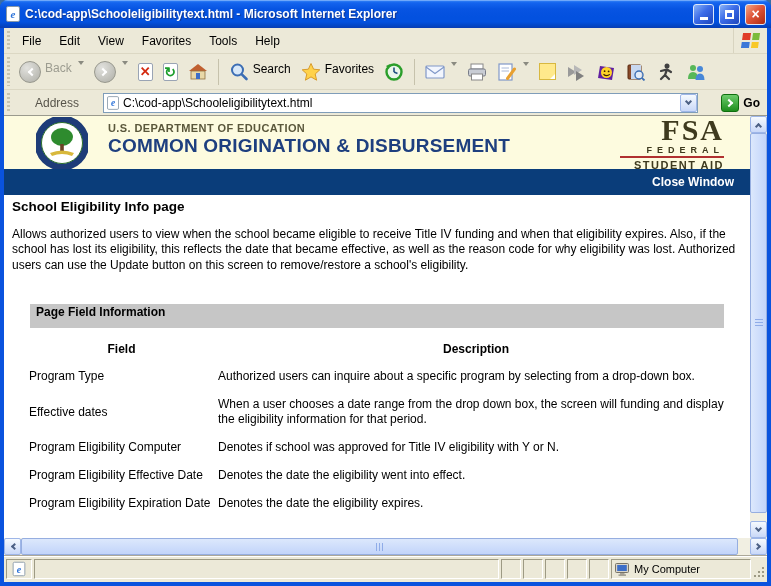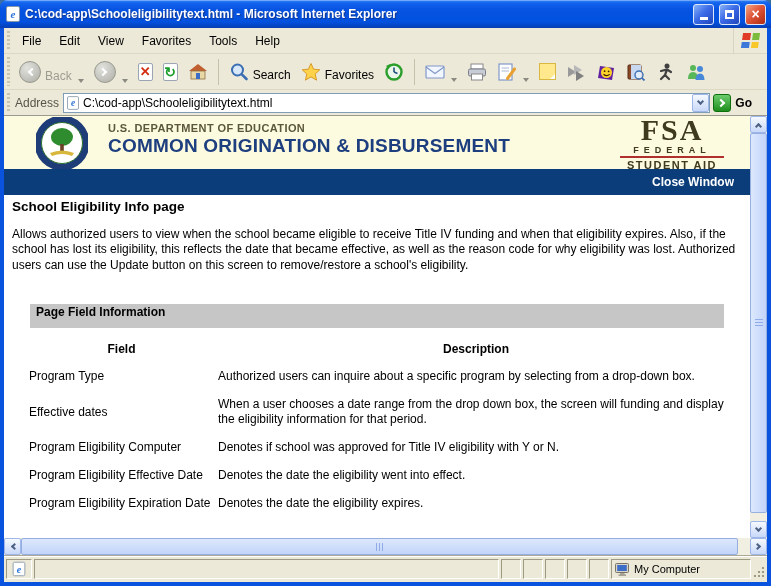--- a/index.html
+++ b/index.html
@@ -37,21 +37,21 @@
   .menu-item { padding:4px 9px; font-size:12px; color:#000; cursor:default; }
   .winflag-box { margin-left:auto; width:34px; align-self:stretch; display:flex; align-items:center;
     justify-content:center; border-left:1px solid #D8D4C0; }
   .winflag { width:17px; height:15px; display:grid; grid-template-columns:1fr 1fr; gap:2px;
     transform:skewX(-8deg); }
   .winflag i { display:block; }
   .winflag i:nth-child(1){background:#E03C28;} .winflag i:nth-child(2){background:#7CBB3C;}
   .winflag i:nth-child(3){background:#3C78D8;} .winflag i:nth-child(4){background:#F8C828;}
 
   .toolbar { height:36px; border-bottom:1px solid #DCD8C4; gap:2px; padding-right:4px; }
-  .tbtn { display:flex; align-items:flex-end; gap:4px; padding:2px 4px; border-radius:3px; }
+  .tbtn { display:flex; align-items:flex-start; gap:4px; padding:2px 4px; border-radius:3px; }
   .tsep { width:1px; height:26px; background:#C6C2AC; margin:0 4px; flex:none; }
   .circle-btn { width:22px; height:22px; border-radius:50%; flex:none;
     background:radial-gradient(circle at 35% 30%,#E2E2DE,#AEAEA6); border:1px solid #98988E;
     display:flex; align-items:center; justify-content:center; }
   .chev { display:inline-block; width:5px; height:5px; border-right:2px solid #4D6185; border-bottom:2px solid #4D6185; }
   .chev.white { border-color:#fff; width:6px; height:6px; }
   .chev.left { transform:rotate(135deg); margin-left:3px; }
   .chev.right { transform:rotate(-45deg); margin-right:3px; }
   .chev.down { transform:rotate(45deg); margin-top:-3px; }
   .chev.up { transform:rotate(-135deg); margin-top:3px; }
@@ -61,21 +61,21 @@
   .tlabel.disabled { color:#9C9C90; }
   .icon16 { width:20px; height:20px; flex:none; display:flex; align-items:center; justify-content:center; position:relative; }
   .mini-doc { width:15px; height:18px; background:#fff; border:1px solid #9AA4B4; border-radius:2px;
     display:flex; align-items:center; justify-content:center; font-weight:bold; }
   .stop-x { color:#D42A10; font-size:13px; font-weight:bold; line-height:1; }
   .refresh-g { color:#1C9E2C; font-size:14px; font-weight:bold; line-height:1; }
   .note-icon { width:17px; height:17px; background:#FFE98C; border:1px solid #D8B840; position:relative; }
   .note-icon::after { content:""; position:absolute; right:0; bottom:0; width:0; height:0;
     border-left:5px solid transparent; border-bottom:5px solid #fff; }
 
-  .addressbar { height:25px; gap:0; padding-right:12px; }
+  .addressbar { height:25px; gap:20px; padding-right:4px; }
   .addr-label { font-size:12px; color:#57544A; padding:0 4px 0 2px; }
   .addr-input-wrap { flex:1; height:20px; background:#fff; border:1px solid #7F9DB9;
     display:flex; align-items:center; gap:3px; padding-left:2px; }
   .addr-input-wrap .ie-doc { transform:scale(0.85); }
   .addr-input { flex:1; border:none; outline:none; font:12px "Liberation Sans",sans-serif; height:16px; }
   .addr-drop { width:17px; height:18px; flex:none; border:1px solid #9EB6E8; border-radius:2px;
     background:linear-gradient(180deg,#F6FAFE,#C9D8F8); display:flex; align-items:center; justify-content:center; }
   .go-btn { display:flex; align-items:center; gap:4px; padding:0 3px; }
   .go-icon { width:18px; height:18px; border-radius:3px; border:1px solid #0E6E0E;
     background:linear-gradient(180deg,#6CCC6C,#1E8E1E); display:flex; align-items:center; justify-content:center; }
@@ -83,21 +83,21 @@
 
   
   .viewport { flex:1; min-height:0; position:relative; background:#fff; border-top:1px solid #9A9A8E; overflow:hidden; }
   .pagecol { position:absolute; left:0; top:0; right:17px; bottom:0; overflow:hidden; }
 
   .page-header { height:53px; background:#FDFBDF; position:relative; }
   .seal { position:absolute; left:32px; top:1px; }
   .hdr-text { position:absolute; left:104px; top:6px; }
   .agency { font-size:11px; font-weight:bold; color:#5A573B; letter-spacing:0.4px; }
   .app-title { font-size:19px; font-weight:bold; color:#1E3F7F; letter-spacing:0.2px; margin-top:1px; }
-  .fsa { position:absolute; right:26px; top:0px; width:104px; text-align:center; }
+  .fsa { position:absolute; right:26px; top:0px; width:104px; text-align:right; }
   .fsa-acronym { font:bold 30px "Liberation Serif",serif; color:#3E3A1E; line-height:0.95; letter-spacing:2px; }
   .fsa-federal { font-size:9px; font-weight:bold; color:#3E3A1E; letter-spacing:5px;
     border-bottom:2px solid #B03030; padding-bottom:1px; margin-top:0; }
   .fsa-student { font-size:11px; font-weight:bold; color:#3E3A1E; letter-spacing:1.5px; margin-top:1px; }
 
   .close-bar { height:26px; background:#0A3D7A; display:flex; align-items:center; justify-content:flex-end;
     padding-right:16px; }
   .close-link { color:#fff; font-size:12px; font-weight:bold; cursor:pointer; }
 
   .page-body { padding:0 8px; color:#000; }

